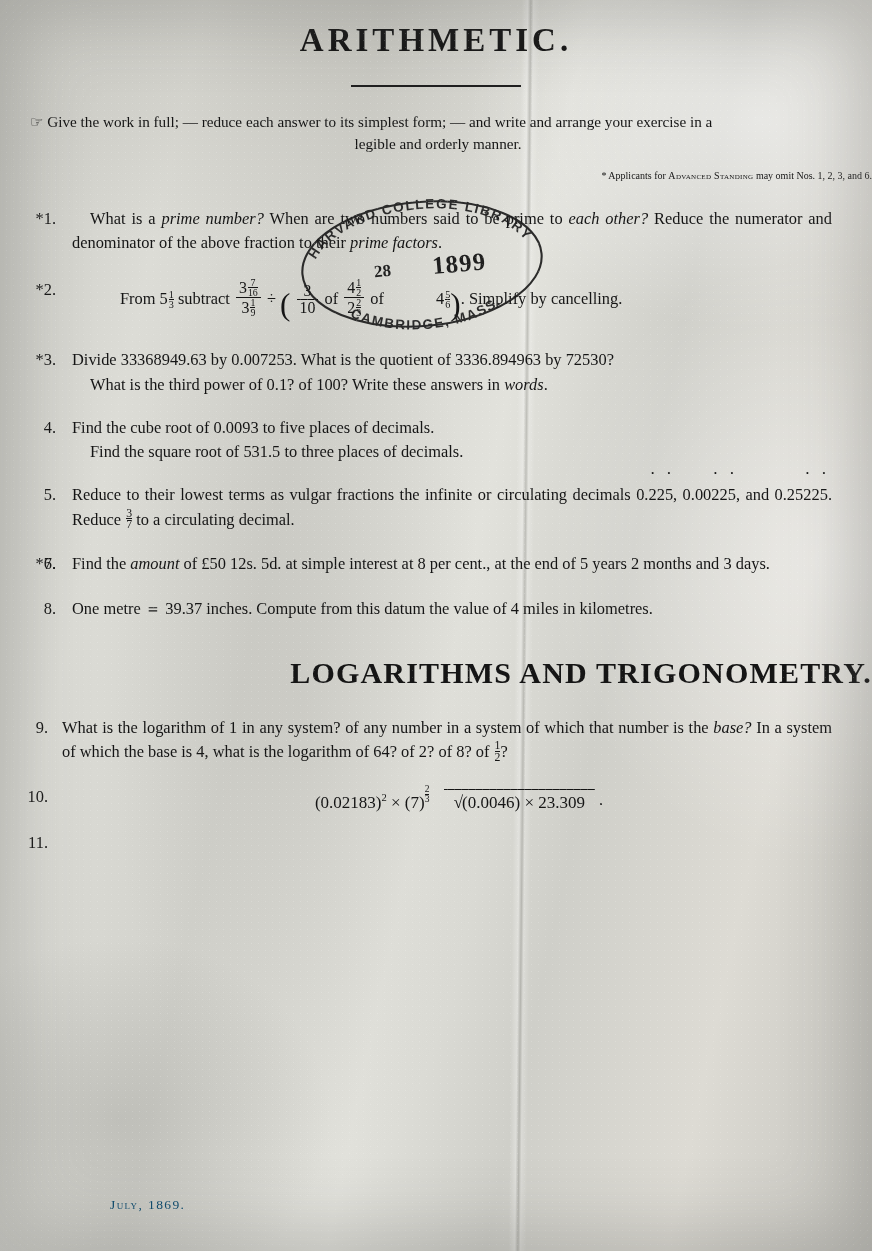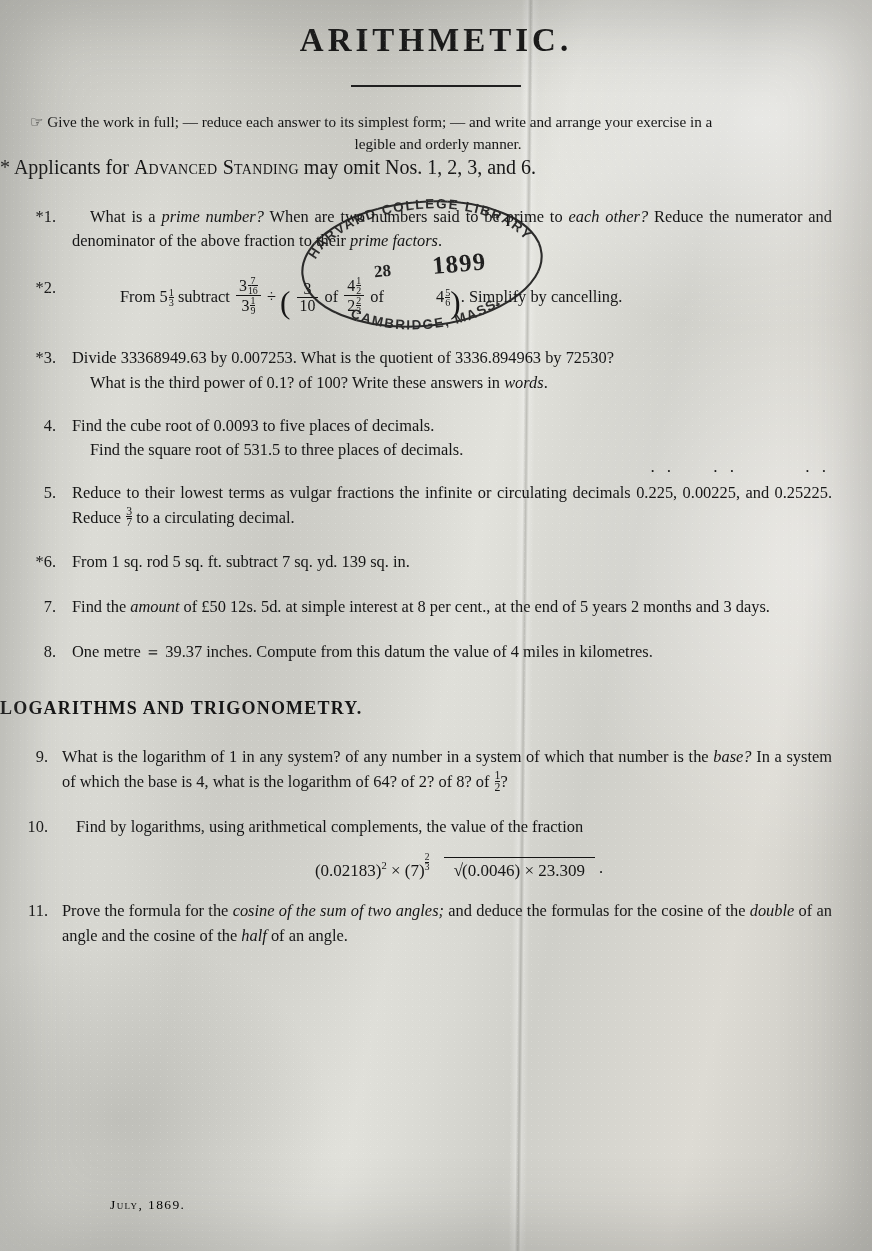--- a/index.html
+++ b/index.html
@@ -77,40 +77,40 @@
     padding-top: 8px;
     font-family: "Liberation Serif", serif;
   }
   .rule {
     width: 170px;
     height: 2px;
     background: #202020;
     margin: 26px auto 0 auto;
   }
   .section-title {
-    text-align: left;
-    font-size: 18px;
+    text-align: right;
+    font-size: 30px;
     font-weight: bold;
     letter-spacing: 1.2px;
     margin: 0;
   }
 
   
   .instructions {
     margin: 24px 26px 0 30px;
     font-size: 15.2px;
     line-height: 1.42;
     text-align: justify;
   }
   .instructions .line2 { text-align: center; display: block; }
   .manicule { font-size: 15px; letter-spacing: 0; }
   .note-line {
-    text-align: left;
-    font-size: 20px;
-    margin-top: 1px;
+    text-align: right;
+    font-size: 10px;
+    margin-top: 15px;
   }
   .smallcaps {
     font-variant: small-caps;
     letter-spacing: 0.3px;
   }
 
   
   .problems { margin-top: 18px; }
   .prob {
     position: relative;
@@ -243,21 +243,21 @@
   }
 
   
   #footer {
     position: absolute;
     left: 110px;
     top: 1197px;
     font-size: 13.5px;
     font-variant: small-caps;
     letter-spacing: 1.4px;
-    color: #000000;
+    color: #0c4a6e;
   }
 </style>
 </head>
 <body>
 
 <div id="page">
   <div id="paper-bg"></div>
   <div id="fold"></div>
 
   <div id="content">
@@ -324,21 +324,20 @@
 
       <div class="prob justify" style="margin-top:18px;">
         <span class="num">5.</span>
         <p>
           <span>Reduce to their lowest terms as vulgar fractions the infinite or circulating decimals 0.</span><span class="dot">2</span><span>2</span><span class="dot">5</span><span>, 0.00</span><span class="dot">2</span><span>2</span><span class="dot">5</span><span>, and 0.25</span><span class="dot">2</span><span>2</span><span class="dot">5</span><span>.   Reduce </span><span class="nfrac" style="font-size:0.72em;vertical-align:-0.3em;"><span class="n">3</span><span class="d">7</span></span><span> to a circulating decimal.</span>
         </p>
       </div>
 
       <div class="prob" style="margin-top:20px;">
         <span class="num">*6.</span>
-        <p>From 1 sq. rod 5 sq. ft. subtract 7 sq. yd. 139 sq. in.</p>
       </div>
 
       <div class="prob justify" style="margin-top:20px;">
         <span class="num">7.</span>
         <p>
           <span>Find the </span><i>amount</i><span> of £50 12s. 5d. at simple interest at 8 per cent., at the end of 5 years 2 months and 3 days.</span>
         </p>
       </div>
 
       <div class="prob" style="margin-top:20px;">
@@ -350,35 +349,31 @@
 
       <div class="prob justify" style="margin-top:26px;padding-left:62px;">
         <span class="num" style="width:48px;">9.</span>
         <p>
           <span>What is the logarithm of 1 in any system? of any number in a system of which that number is the </span><i>base?</i><span>   In a system of which the base is 4, what is the logarithm of 64? of 2? of 8? of </span><span class="nfrac" style="font-size:0.72em;vertical-align:-0.3em;"><span class="n">1</span><span class="d">2</span></span><span>?</span>
         </p>
       </div>
 
       <div class="prob" style="margin-top:20px;padding-left:76px;">
         <span class="num" style="width:48px;">10.</span>
-        <p>Find by logarithms, using arithmetical complements, the value of the fraction</p>
         <div class="formula-wrap">
           <span class="big-frac">
             <span class="top"><span>(0.02183)</span><sup>2</sup> <span>×</span> <span>(7)</span><span class="supfrac"><span class="n">2</span><span class="d">3</span></span></span>
             <span class="bot"><span class="radic">√</span><span>(0.0046)</span> <span>×</span> <span>23.309</span></span>
           </span>
           <span style="align-self:center;padding-left:4px;">.</span>
         </div>
       </div>
 
       <div class="prob justify" style="margin-top:16px;padding-left:62px;">
         <span class="num" style="width:48px;">11.</span>
-        <p>
-          <span>Prove the formula for the </span><i>cosine of the sum of two angles;</i><span> and deduce the formulas for the cosine of the </span><i>double</i><span> of an angle and the cosine of the </span><i>half</i><span> of an angle.</span>
-        </p>
       </div>
 
 
 
     </div>
 
     <div id="footer">July, 1869.</div>
   </div>
 
   <div id="stamp">

